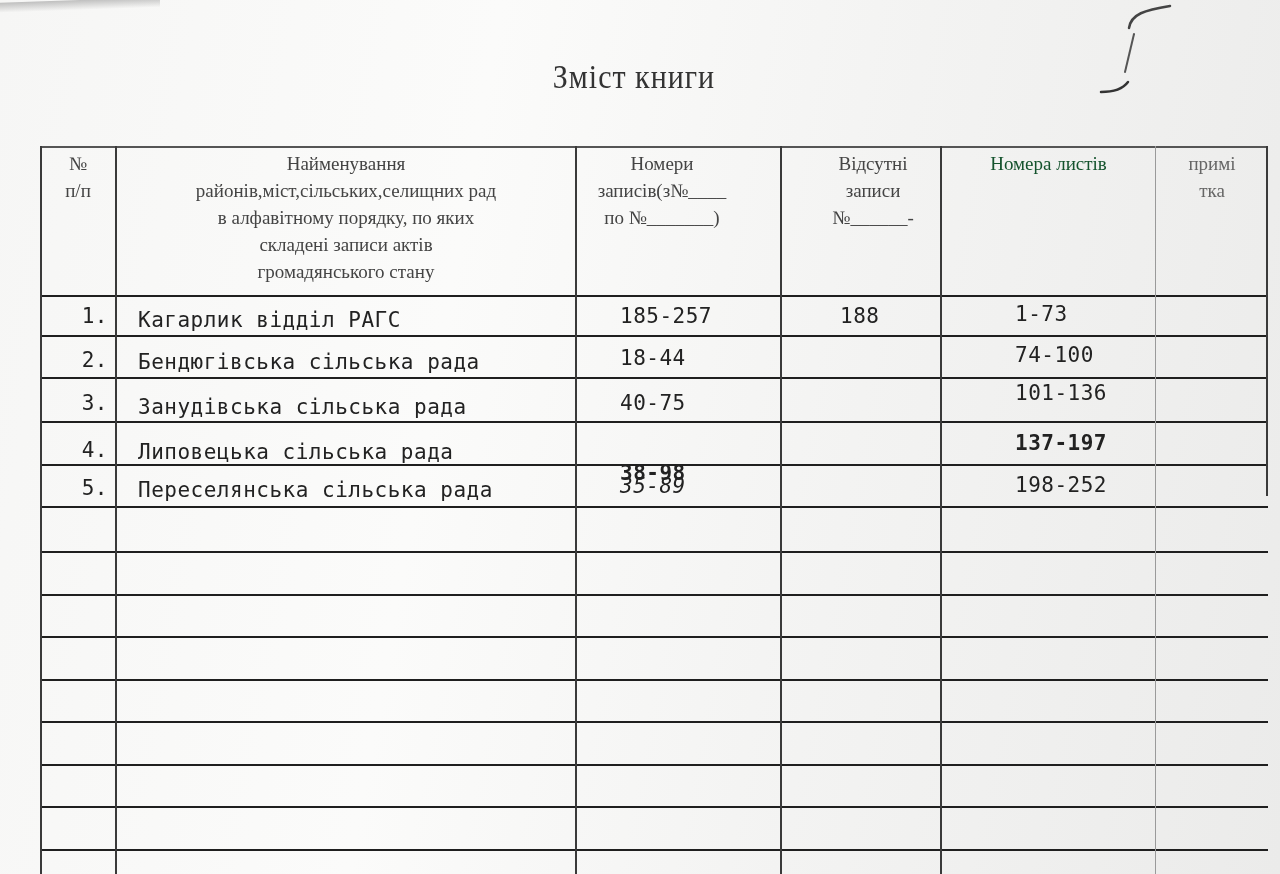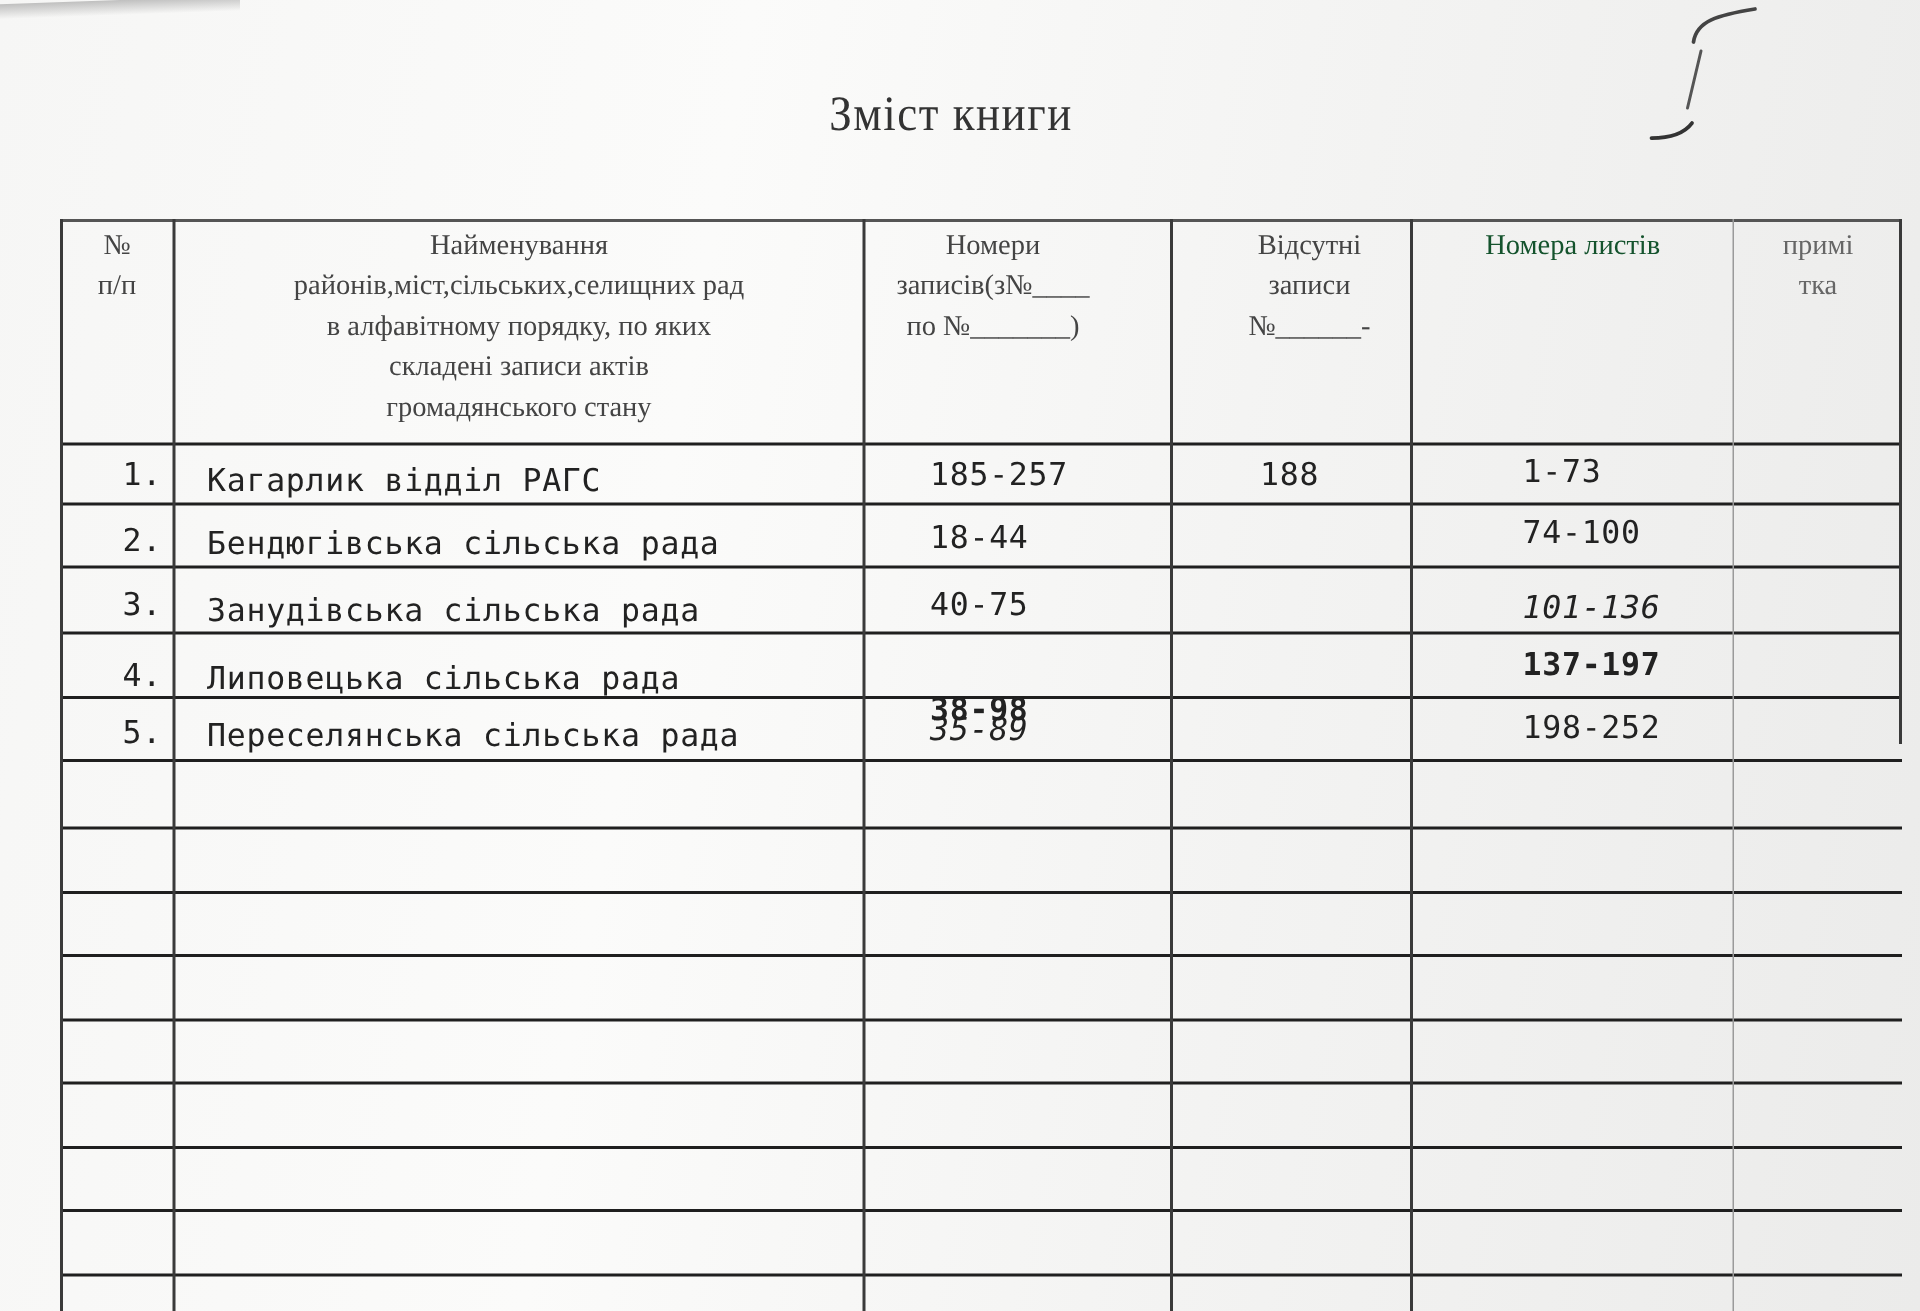--- a/index.html
+++ b/index.html
@@ -106,21 +106,21 @@
   <div class="cell num" style="left:0;top:202px;">2.</div>
   <div class="cell" style="left:98px;top:204px;">Бендюгівська сільська рада</div>
   <div class="cell" style="left:580px;top:200px;">18-44</div>
   <div class="cell" style="left:800px;top:200px;"></div>
   <div class="cell" style="left:975px;top:197px;">74-100</div>
 
   <div class="cell num" style="left:0;top:245px;">3.</div>
   <div class="cell" style="left:98px;top:249px;">Занудівська сільська рада</div>
   <div class="cell" style="left:580px;top:245px;">40-75</div>
   <div class="cell" style="left:800px;top:245px;"></div>
-  <div class="cell" style="left:975px;top:247px;font-style:italic;">101-136</div>
+  <div class="cell" style="left:975px;top:235px;">101-136</div>
 
   <div class="cell num" style="left:0;top:292px;">4.</div>
   <div class="cell" style="left:98px;top:294px;">Липовецька сільська рада</div>
   <div class="cell over" style="left:580px;top:287px;margin-top:28px;">38-98</div>
   <div class="cell" style="left:800px;top:287px;"></div>
   <div class="cell over" style="left:975px;top:285px;">137-197</div>
 
   <div class="cell num" style="left:0;top:330px;">5.</div>
   <div class="cell" style="left:98px;top:332px;">Переселянська сільська рада</div>
   <div class="cell" style="left:580px;top:328px;font-style:italic;">35-89</div>

